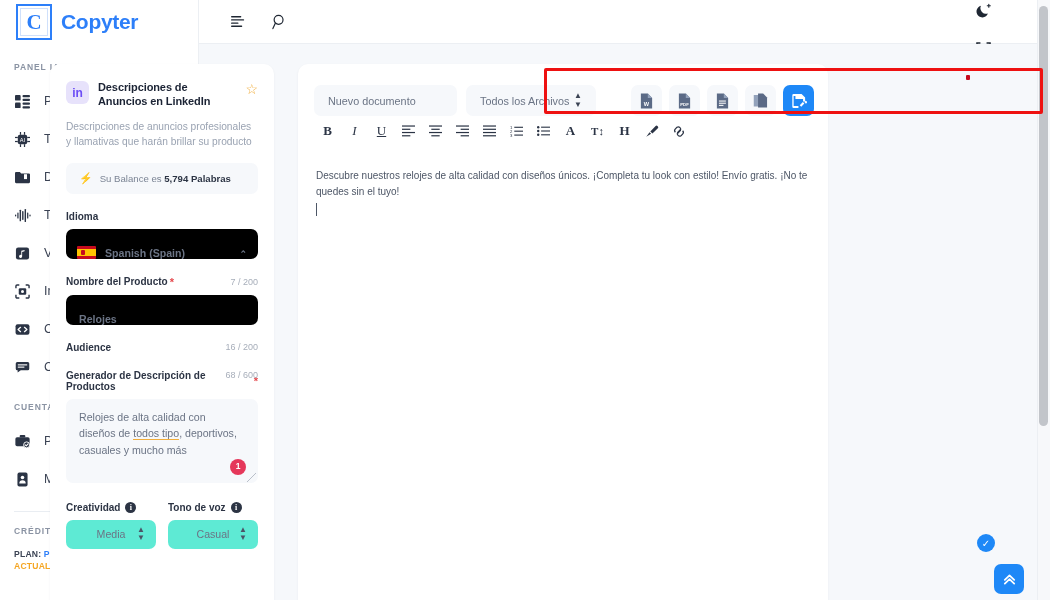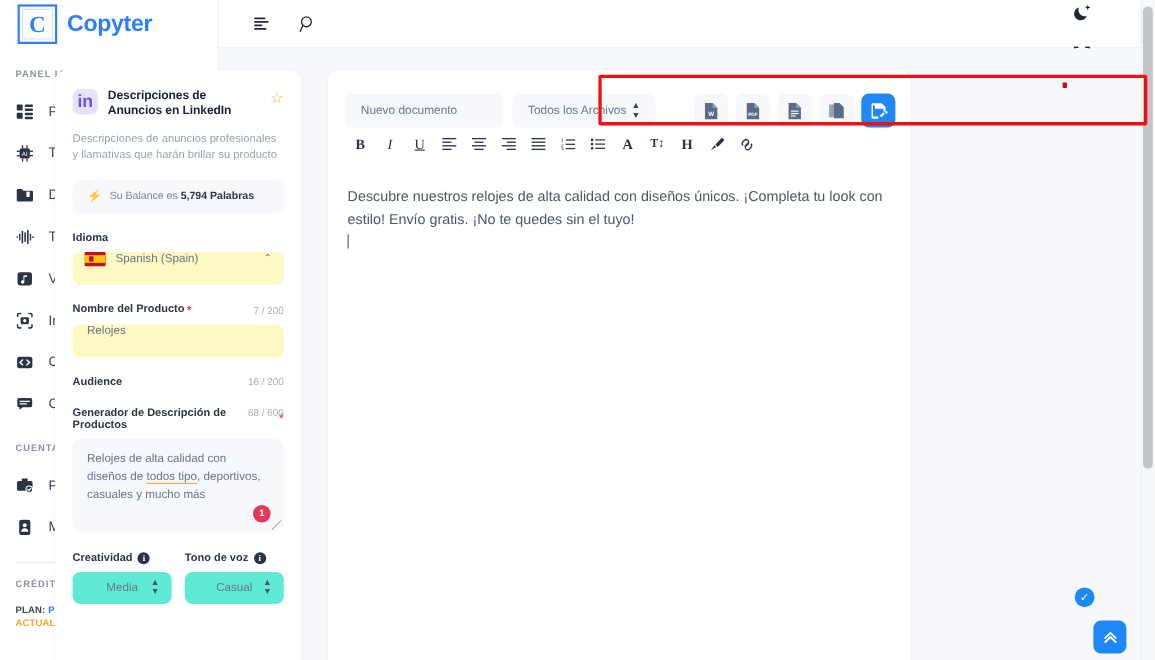--- a/index.html
+++ b/index.html
@@ -137,21 +137,21 @@
   .form-card {
     position: absolute; left: 50px; top: 64px;
     width: 224px; min-height: 560px;
     background: #ffffff; border-radius: 10px;
     padding: 16px 16px 20px 16px;
     box-shadow: 0 1px 3px rgba(22,34,51,.05);
   }
   .fc-head { display: flex; align-items: flex-start; gap: 9px; }
   .li-badge {
     width: 23px; height: 23px; border-radius: 6px; background: #e7e2fb;
-    color: #6c4df6; font-weight: 700; font-size: 16px;
+    color: #6c4df6; font-weight: 700; font-size: 12px;
     display: flex; align-items: center; justify-content: center;
     flex: 0 0 23px; margin-top: 1px;
     font-family: "Liberation Sans", sans-serif;
   }
   .fc-title {
     font-size: 11px; font-weight: 700; color: #1b2334;
     line-height: 1.28; letter-spacing: -.1px; flex: 1;
   }
   .fc-star { color: #f0ad3c; font-size: 14px; cursor: pointer; line-height: 1; margin-top: 2px; }
   .fc-desc {
@@ -171,23 +171,23 @@
     font-size: 10px; font-weight: 700; color: #2c3444;
     margin-top: 17px; display: flex; align-items: center;
     position: relative;
   }
   .req { color: #e5484d; margin-left: 2px; font-size: 11px; }
   .counter {
     margin-left: auto; font-size: 9px; font-weight: 400; color: #a7aeba;
   }
   .counter.overlap { position: absolute; right: 0; top: 0; }
   .select-box, .input-box {
-    margin-top: 7px; background: #fef9c3; border-radius: 7px;
-    height: 30px; display: flex; align-items: flex-start;
-    padding: 0 11px; font-size: 10.6px; color: #6b7485; cursor: pointer;
+    margin-top: 7px; background: #000000; border-radius: 7px;
+    height: 30px; display: flex; align-items: flex-end;
+    padding: 0 11px; font-size: 10.6px; color: #6b7485; cursor: pointer; font-weight: bold;
   }
   .select-box .sel-flag { margin-right: 9px; }
   .select-box .sel-caret { margin-left: auto; font-size: 9px; color: #6b7485; }
   .input-box { cursor: text; padding-left: 13px; }
   .textarea-box {
     margin-top: 7px; background: #f6f8fb; border-radius: 7px;
     height: 84px; padding: 10px 13px; font-size: 10.6px;
     color: #6b7485; line-height: 1.55; position: relative; cursor: text;
   }
   .sp-err { border-bottom: 1.5px solid #f0ad3c; }
@@ -251,21 +251,21 @@
   .ed-toolbar {
     display: flex; align-items: center; height: 30px;
     padding: 0 16px; gap: 0px; color: #2b3445;
   }
   .tool {
     width: 27px; height: 26px; display: flex; align-items: center;
     justify-content: center; cursor: pointer; font-size: 13px;
     font-family: "Liberation Serif", serif; color: #2b3445;
   }
   .ed-body {
-    padding: 22px 18px 0 18px; font-size: 13px;
+    padding: 22px 18px 0 18px; font-size: 10px;
     color: #4d5666; line-height: 1.62;
     font-family: "Liberation Sans", sans-serif;
   }
   .caret-line {
     width: 1px; height: 13px; background: #4d5666; margin-top: 3px;
   }
 
   .check-fab {
     position: absolute; right: 55px; bottom: 48px;
     width: 18px; height: 18px; border-radius: 50%; background: #1e88f7;

